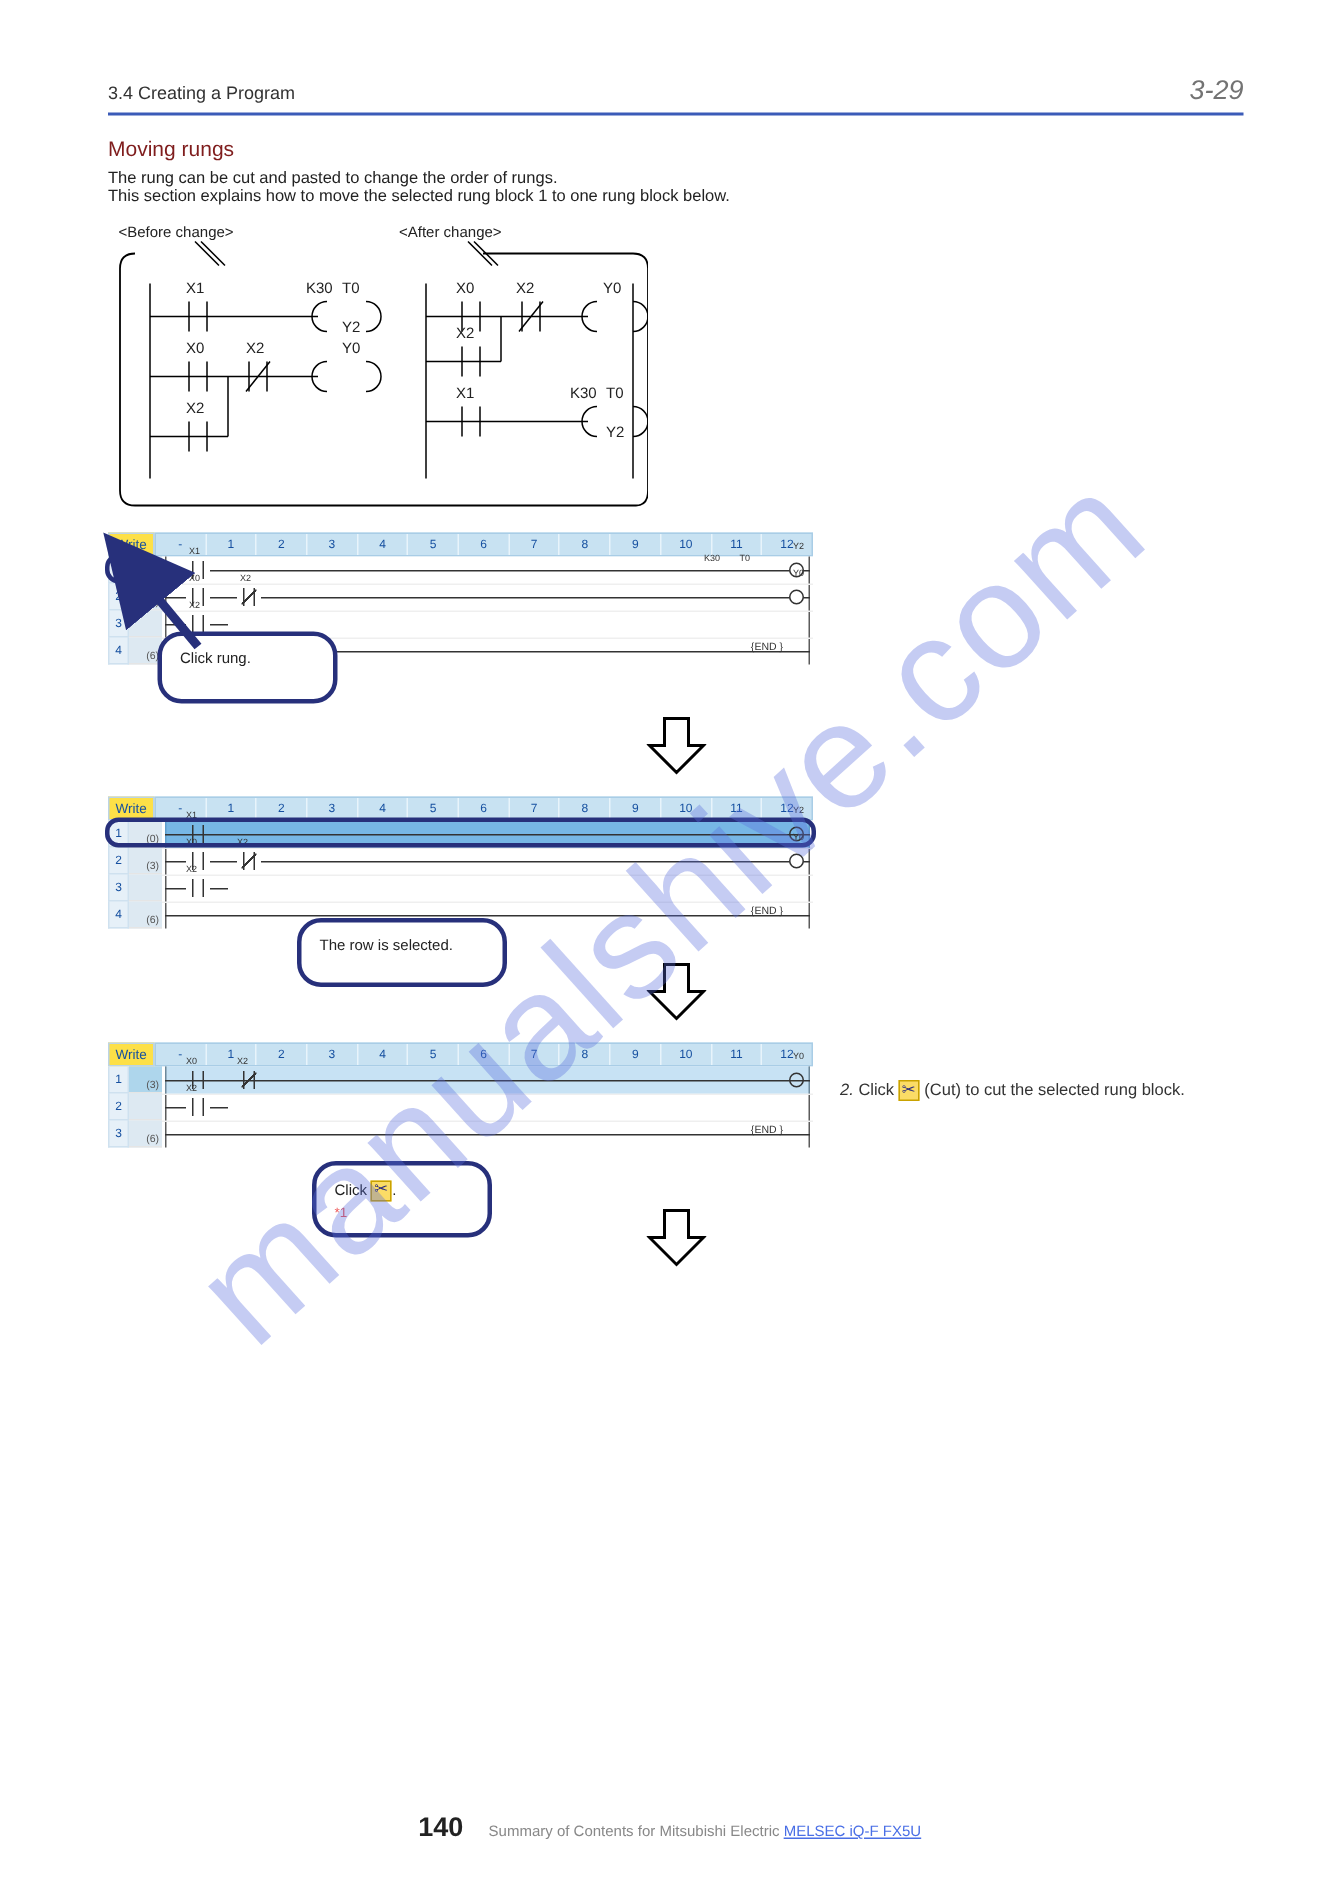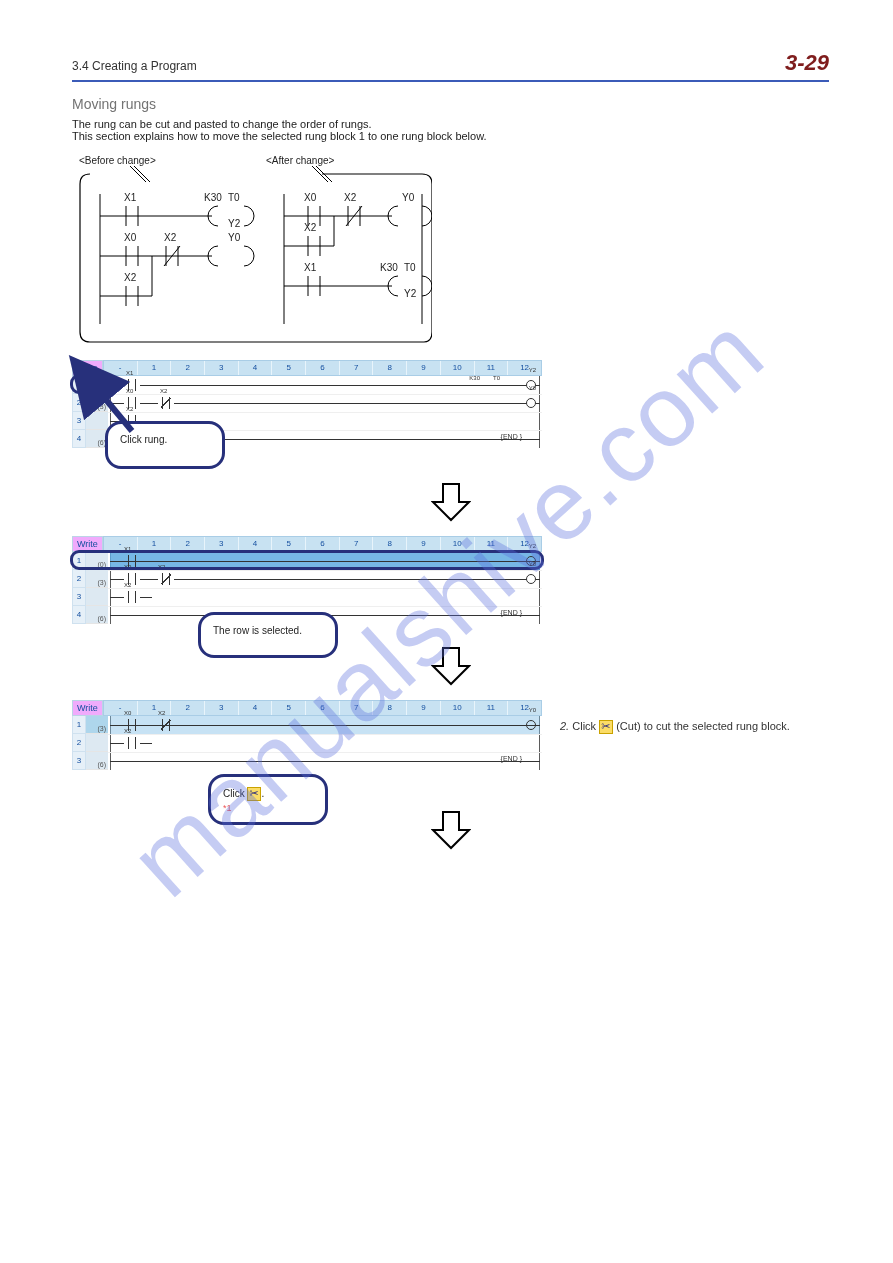--- a/index.html
+++ b/index.html
@@ -40,23 +40,23 @@
     justify-content: space-between;
     align-items: baseline;
     border-bottom: 2px solid #3b5bb8;
     padding-bottom: 4px;
   }
   .header .section {
     font-size: 12px;
     color: #333;
   }
   .header .pagenum {
-    font-size: 22px;
-    font-weight: 700;
-    color: #7f1d1d;
+    font-size: 18px;
+    font-weight: 400;
+    color: #737373;
     font-style: italic;
   }
 
   
   .schematic-box {
     margin-top: 14px;
     width: 360px;
     height: 190px;
     position: relative;
   }
@@ -77,21 +77,21 @@
     color: #333;
     z-index: 1;
   }
 
   .ribbon {
     display: flex;
     align-items: stretch;
     height: 16px;
   }
   .ribbon .mode {
-    background: #f0abfc;
+    background: #fde047;
     border: 1px solid #bcd4e6;
     padding: 0 4px;
     display: flex;
     align-items: center;
     font-size: 9px;
     color: #1650a0;
   }
   .ribbon .cols {
     flex: 1;
     display: flex;
@@ -327,21 +327,21 @@
 
 <div class="watermark">manualshive.com</div>
 
 <div class="page">
 
   <div class="header">
     <div class="section">3.4 Creating a Program</div>
     <div class="pagenum">3-29</div>
   </div>
 
-  <div style="margin-top:14px;font-size:14px;color:#737373">Moving rungs</div>
+  <div style="margin-top:14px;font-size:14px;color:#7f1d1d">Moving rungs</div>
   <div style="margin-top:6px;font-size:11px;white-space:pre-line">The rung can be cut and pasted to change the order of rungs.
 This section explains how to move the selected rung block 1 to one rung block below.</div>
 
   <div class="schematic-box">
     <svg viewBox="0 0 360 190">
 
       <path d="M18 18 Q8 18 8 28 L8 176 Q8 186 18 186 L352 186 Q360 186 360 176 L360 28 Q360 18 350 18 L250 18" fill="none" stroke="#000" stroke-width="1.2"></path>
 
       <line x1="58" y1="10" x2="74" y2="26" stroke="#000"></line>
       <line x1="62" y1="10" x2="78" y2="26" stroke="#000"></line>
@@ -674,14 +674,19 @@
     <span>Click </span>
     <span class="scissors"></span>
     <span> (Cut) to cut the selected rung block.</span>
   </div>
 
   <svg class="arrow-down" viewBox="0 0 40 40" style="margin-top:40px">
     <path d="M12 2 H28 V20 H38 L20 38 L2 20 H12 Z" fill="#fff" stroke="#000" stroke-width="2"></path>
   </svg>
 
 
+  <div class="footer">
+    <span class="big">140</span>
+    <span>Summary of Contents for Mitsubishi Electric </span>
+    <span class="link">MELSEC iQ-F FX5U</span>
+  </div>
 
 </div>
 
 </body></html>

